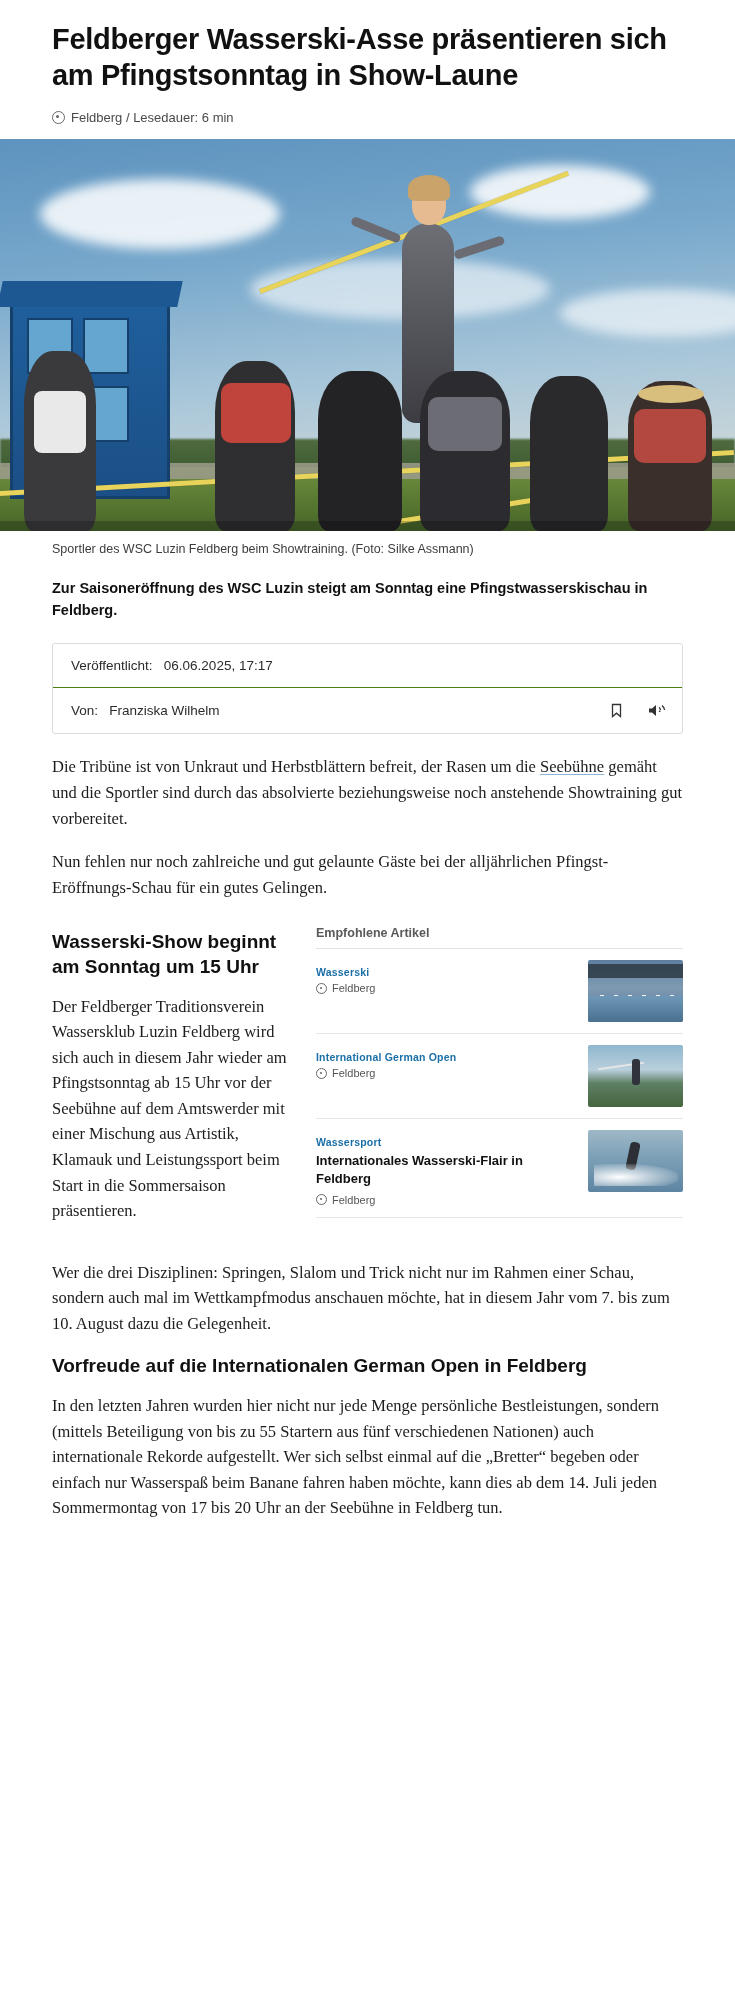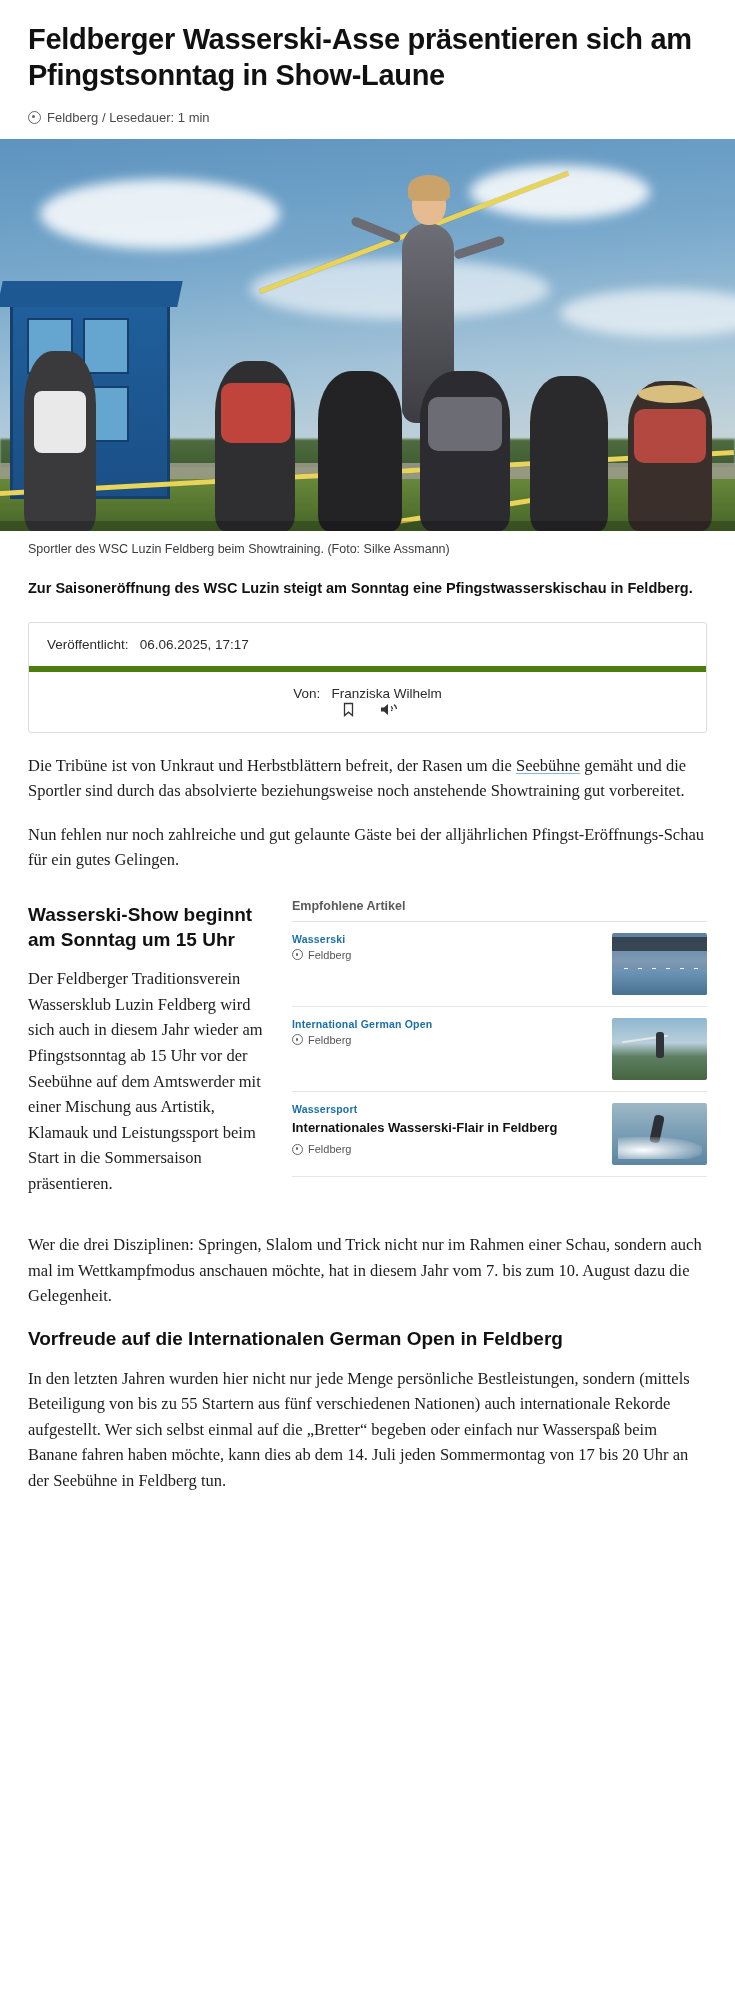--- a/index.html
+++ b/index.html
@@ -13,21 +13,21 @@
     color: #1a1a1a;
     -webkit-font-smoothing: antialiased;
   }
   .page {
     width: 735px;
     margin: 0 auto;
     position: relative;
     overflow: hidden;
   }
   .inner {
-    padding: 0 28px;
+    padding: 0 52px;
   }
   
   .headline {
     font-family: "Liberation Sans", sans-serif;
     font-size: 29px;
     line-height: 1.24;
     font-weight: bold;
     letter-spacing: -0.3px;
     color: #111111;
     margin: 12px 0 0 0;
@@ -218,27 +218,26 @@
     border: 1px solid #dcdcdc;
     border-radius: 3px;
   }
   .byline-row {
     padding: 14px 18px;
     font-size: 13.5px;
     color: #2b2b2b;
     font-family: "Liberation Sans", sans-serif;
   }
   .byline-row.top {
-    border-bottom: 6px solid #4d7c0f;
+    border-bottom: 1px solid #4d7c0f;
   }
   .byline-row.bottom {
     display: flex;
     align-items: center;
     justify-content: space-between;
-    flex-direction: column;
   }
   .byline-actions {
     display: flex;
     align-items: center;
     gap: 22px;
   }
   .ico {
     width: 17px; height: 17px; display: inline-block; position: relative;
   }
   .bookmark-ico svg, .speaker-ico svg { display:block; }
@@ -292,20 +291,21 @@
     align-items: flex-start;
   }
   .rec-text { flex: 1 1 auto; min-width: 0; }
   .rec-kicker {
     font-family: "Liberation Sans", sans-serif;
     font-size: 10.5px;
     font-weight: bold;
     color: #1b6fa8;
     letter-spacing: .2px;
     margin-bottom: 4px;
+    margin-top: 6px;
   }
   .rec-head {
     font-family: "Liberation Sans", sans-serif;
     font-size: 13px;
     font-weight: bold;
     line-height: 1.33;
     color: #111;
     margin-bottom: 7px;
   }
   .rec-loc {
@@ -359,21 +359,21 @@
 </style>
 </head>
 <body>
 
 <div class="page">
 
   <div class="inner">
     <h1 class="headline">Feldberger Wasserski-Asse präsentieren sich am Pfingstsonntag in Show-Laune</h1>
     <div class="meta-line">
       <span class="pin-icon"></span>
-      <span>Feldberg / Lesedauer: 1 min</span>
+      <span>Feldberg / Lesedauer: 6 min</span>
     </div>
   </div>
 
   <div class="hero">
     <div class="sky"></div>
     <div class="cloud c1"></div>
     <div class="cloud c2"></div>
     <div class="cloud c3"></div>
     <div class="cloud c4"></div>
     <div class="treeline"></div>

